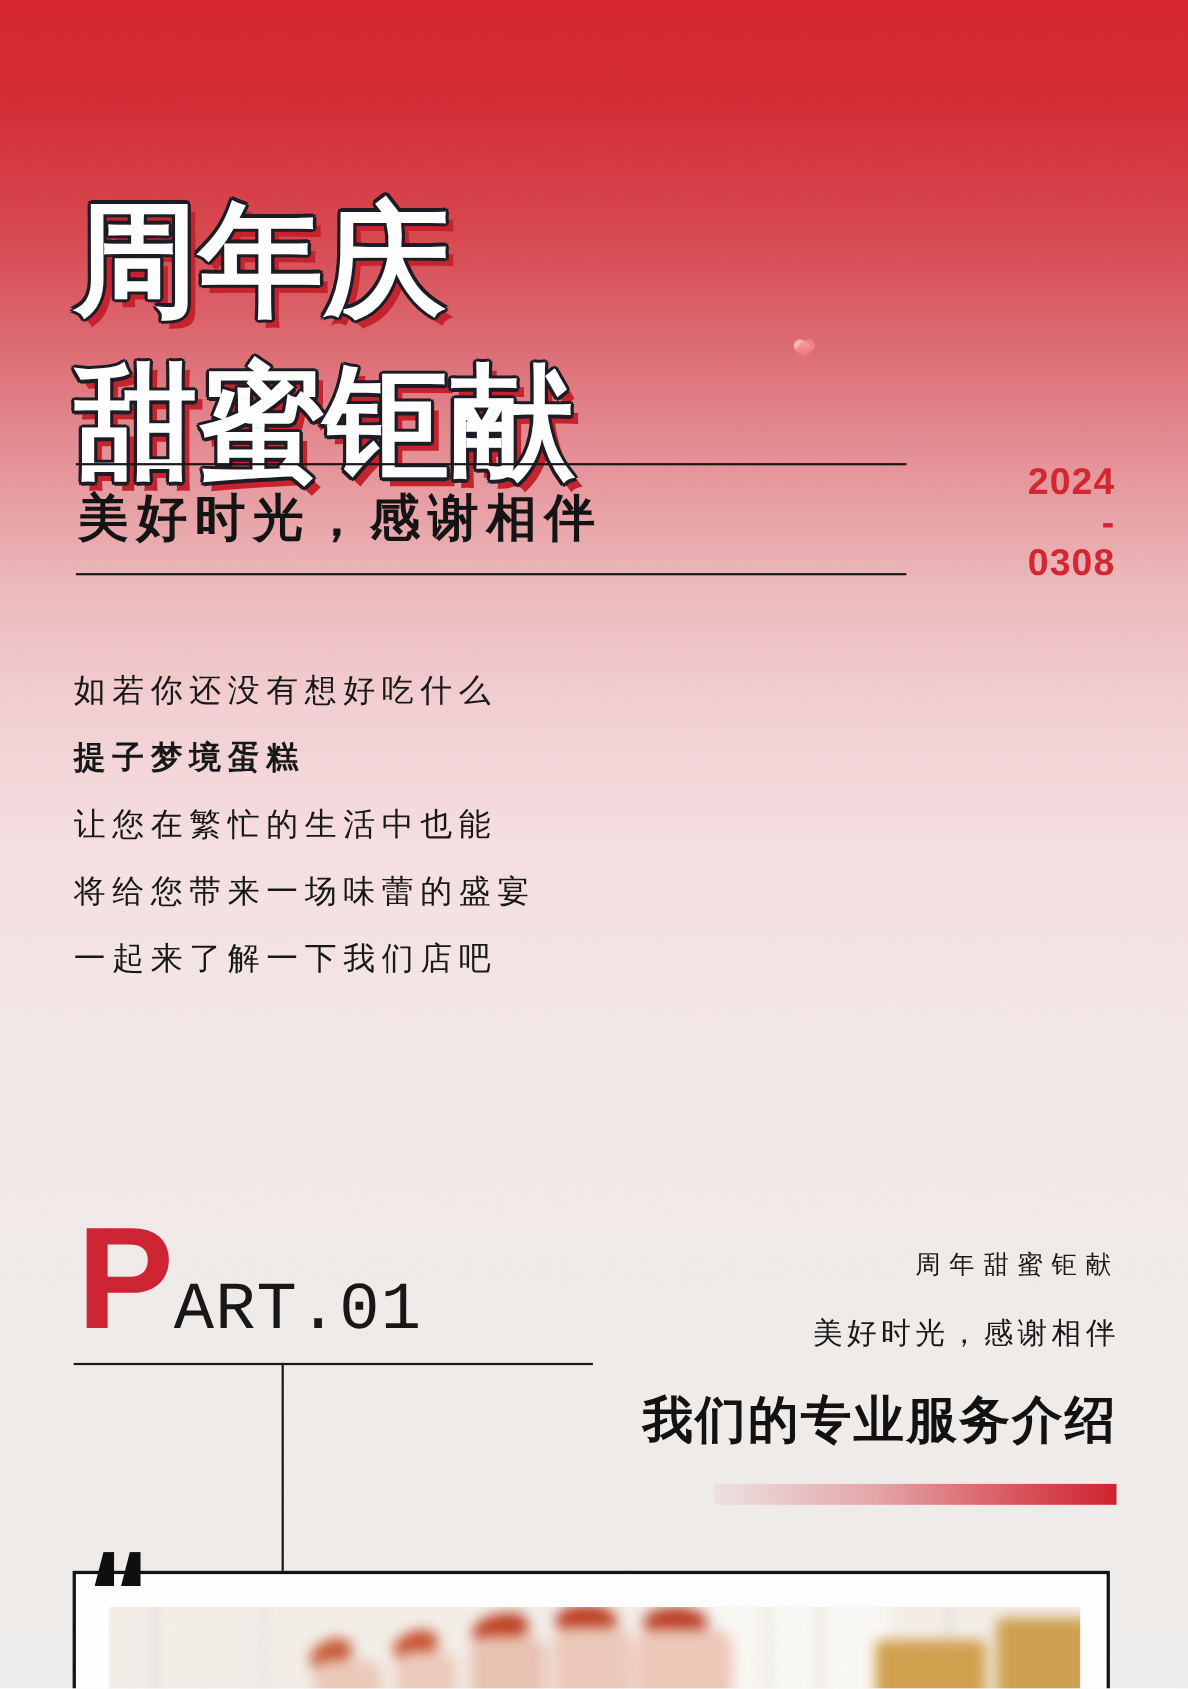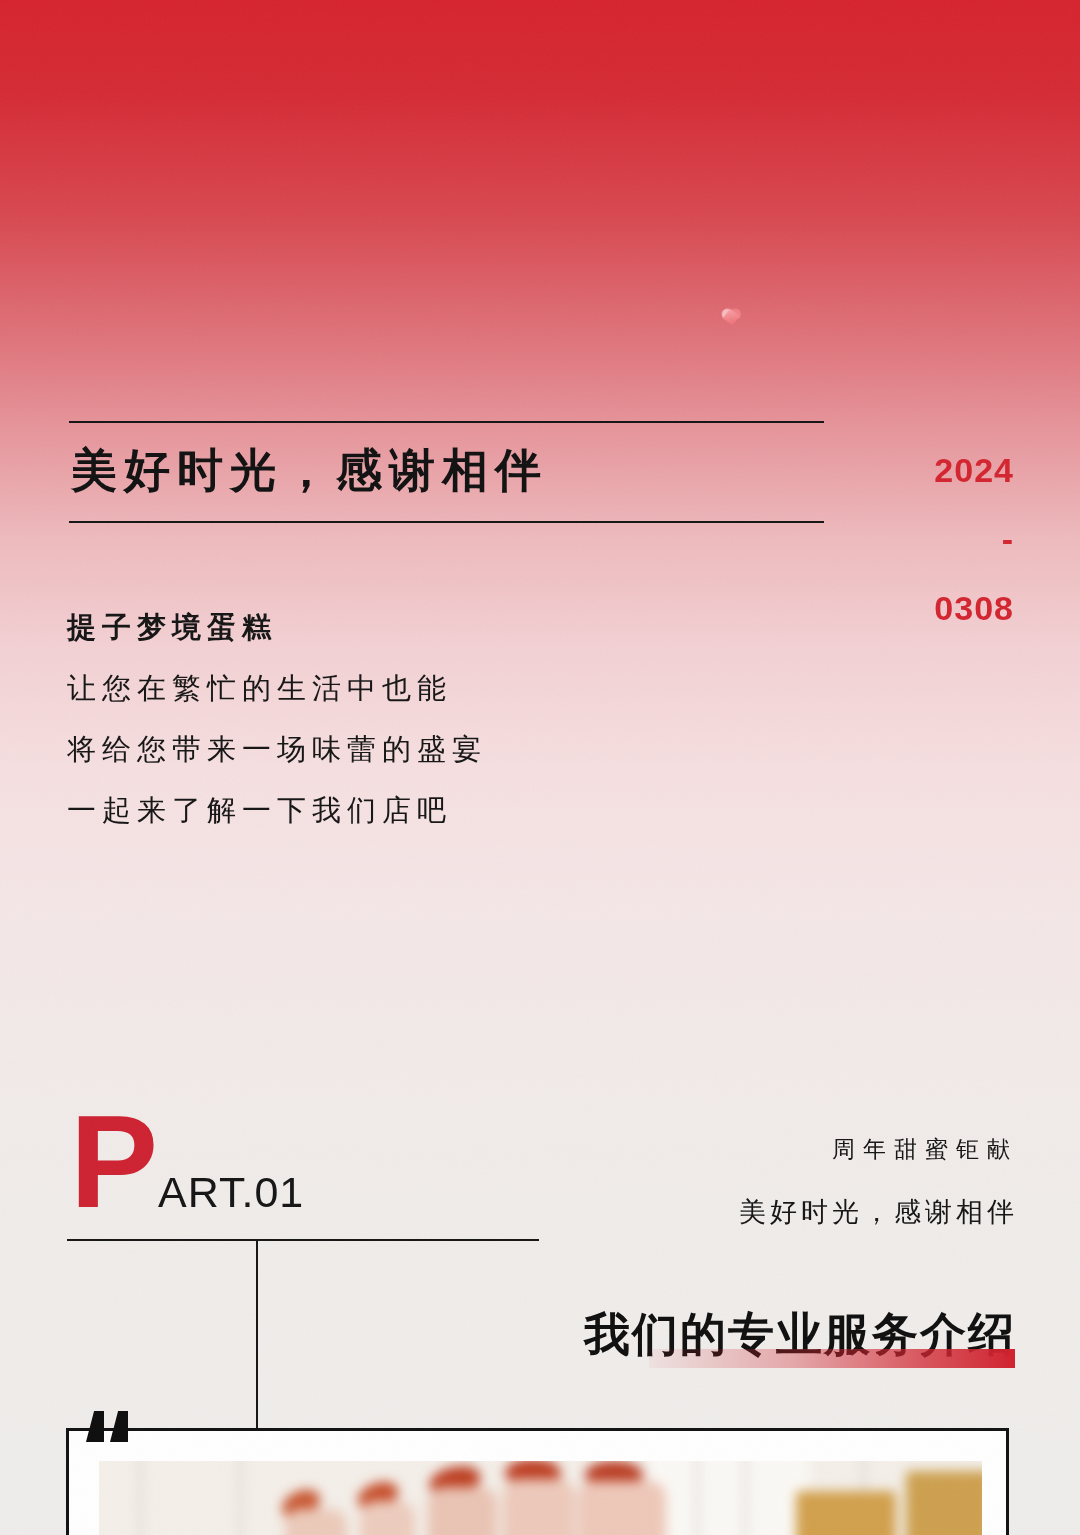--- a/index.html
+++ b/index.html
@@ -28,45 +28,45 @@
   .rule.sub-bottom{left:69px;top:521px;width:755px;}
   .subtitle{
     position:absolute;left:71px;top:440px;
     font-size:46px;font-weight:600;color:#101010;letter-spacing:7px;white-space:nowrap;
   }
   
   .date-block{
     position:absolute;right:66px;top:420px;text-align:right;
     color:#d3242f;font-size:34px;line-height:37px;font-weight:600;letter-spacing:1px;
   }
-  .date-block span{display:block;margin-top:32px;}
+  .date-block span{display:block;}
   
   .intro{position:absolute;left:67px;top:597px;color:#141414;}
   .intro .iline{
     height:61px;display:flex;align-items:center;
     font-size:29px;letter-spacing:6px;white-space:nowrap;
   }
   .intro .iline.bold{font-weight:700;}
   
   .part{position:absolute;left:70px;top:1096px;display:flex;align-items:baseline;}
   .part .p-letter{font-size:132px;line-height:1;font-weight:800;color:#ce2130;}
-  .part .p-rest{font-size:43px;line-height:1;font-weight:500;color:#141414;letter-spacing:1px;}
+  .part .p-rest{font-size:61px;line-height:1;font-weight:500;color:#141414;letter-spacing:1px;font-family:Liberation Mono, monospace;}
   .rule.part-h{left:67px;top:1239px;width:472px;}
   .vrule{position:absolute;left:256px;top:1239px;width:2px;height:190px;background:#141414;}
   
   .tag-small{
     position:absolute;right:62px;top:1134px;
     font-size:23px;color:#141414;letter-spacing:8px;font-weight:400;white-space:nowrap;
   }
   .tag-sub{
     position:absolute;right:62px;top:1194px;
     font-size:27px;color:#141414;letter-spacing:4px;font-weight:500;white-space:nowrap;
   }
   .section-heading{
-    position:absolute;right:64px;top:1304px;
+    position:absolute;right:64px;top:1260px;
     font-size:46px;font-weight:900;color:#0e0e0e;letter-spacing:2px;white-space:nowrap;
   }
   .accent-bar{
     position:absolute;right:65px;top:1349px;width:366px;height:19px;
     background:linear-gradient(90deg,rgba(209,33,44,0.05) 0%,rgba(209,33,44,0.35) 40%,rgba(209,33,44,0.75) 75%,#d0202c 100%);
   }
   
   .frame-box{
     position:absolute;left:66px;top:1428px;width:943px;height:160px;
     background:#ffffff;border:3px solid #101010;box-sizing:border-box;
@@ -94,38 +94,43 @@
   .heart .lobe-r{position:absolute;left:8px;top:3px;width:11px;height:11px;border-radius:50%;background:#f28086;}
   .heart .point{position:absolute;left:3px;top:5px;width:12px;height:12px;transform:rotate(45deg);background:linear-gradient(135deg,#f6a3a8,#ef6d74);}
   
   .grain{position:absolute;left:0;top:0;width:1080px;height:1535px;z-index:60;pointer-events:none;opacity:.5;}
 </style>
 </head>
 <body>
 
 <div class="poster">
 
+  <h1 class="hero-title">
+    <span class="tline">周年庆</span>
+    <span class="tline">甜蜜钜献</span>
+  </h1>
 
   <div class="heart">
     <span class="lobe-l"></span>
     <span class="lobe-r"></span>
     <span class="point"></span>
   </div>
 
   <div class="rule sub-top"></div>
   <div class="subtitle">美好时光，感谢相伴</div>
   <div class="rule sub-bottom"></div>
 
   <div class="date-block">
     <span>2024</span>
     <span>-</span>
     <span>0308</span>
   </div>
 
   <div class="intro">
+    <div class="iline">如若你还没有想好吃什么</div>
     <div class="iline bold">提子梦境蛋糕</div>
     <div class="iline">让您在繁忙的生活中也能</div>
     <div class="iline">将给您带来一场味蕾的盛宴</div>
     <div class="iline">一起来了解一下我们店吧</div>
   </div>
 
   <div class="part">
     <span class="p-letter">P</span>
     <span class="p-rest">ART.01</span>
   </div>

